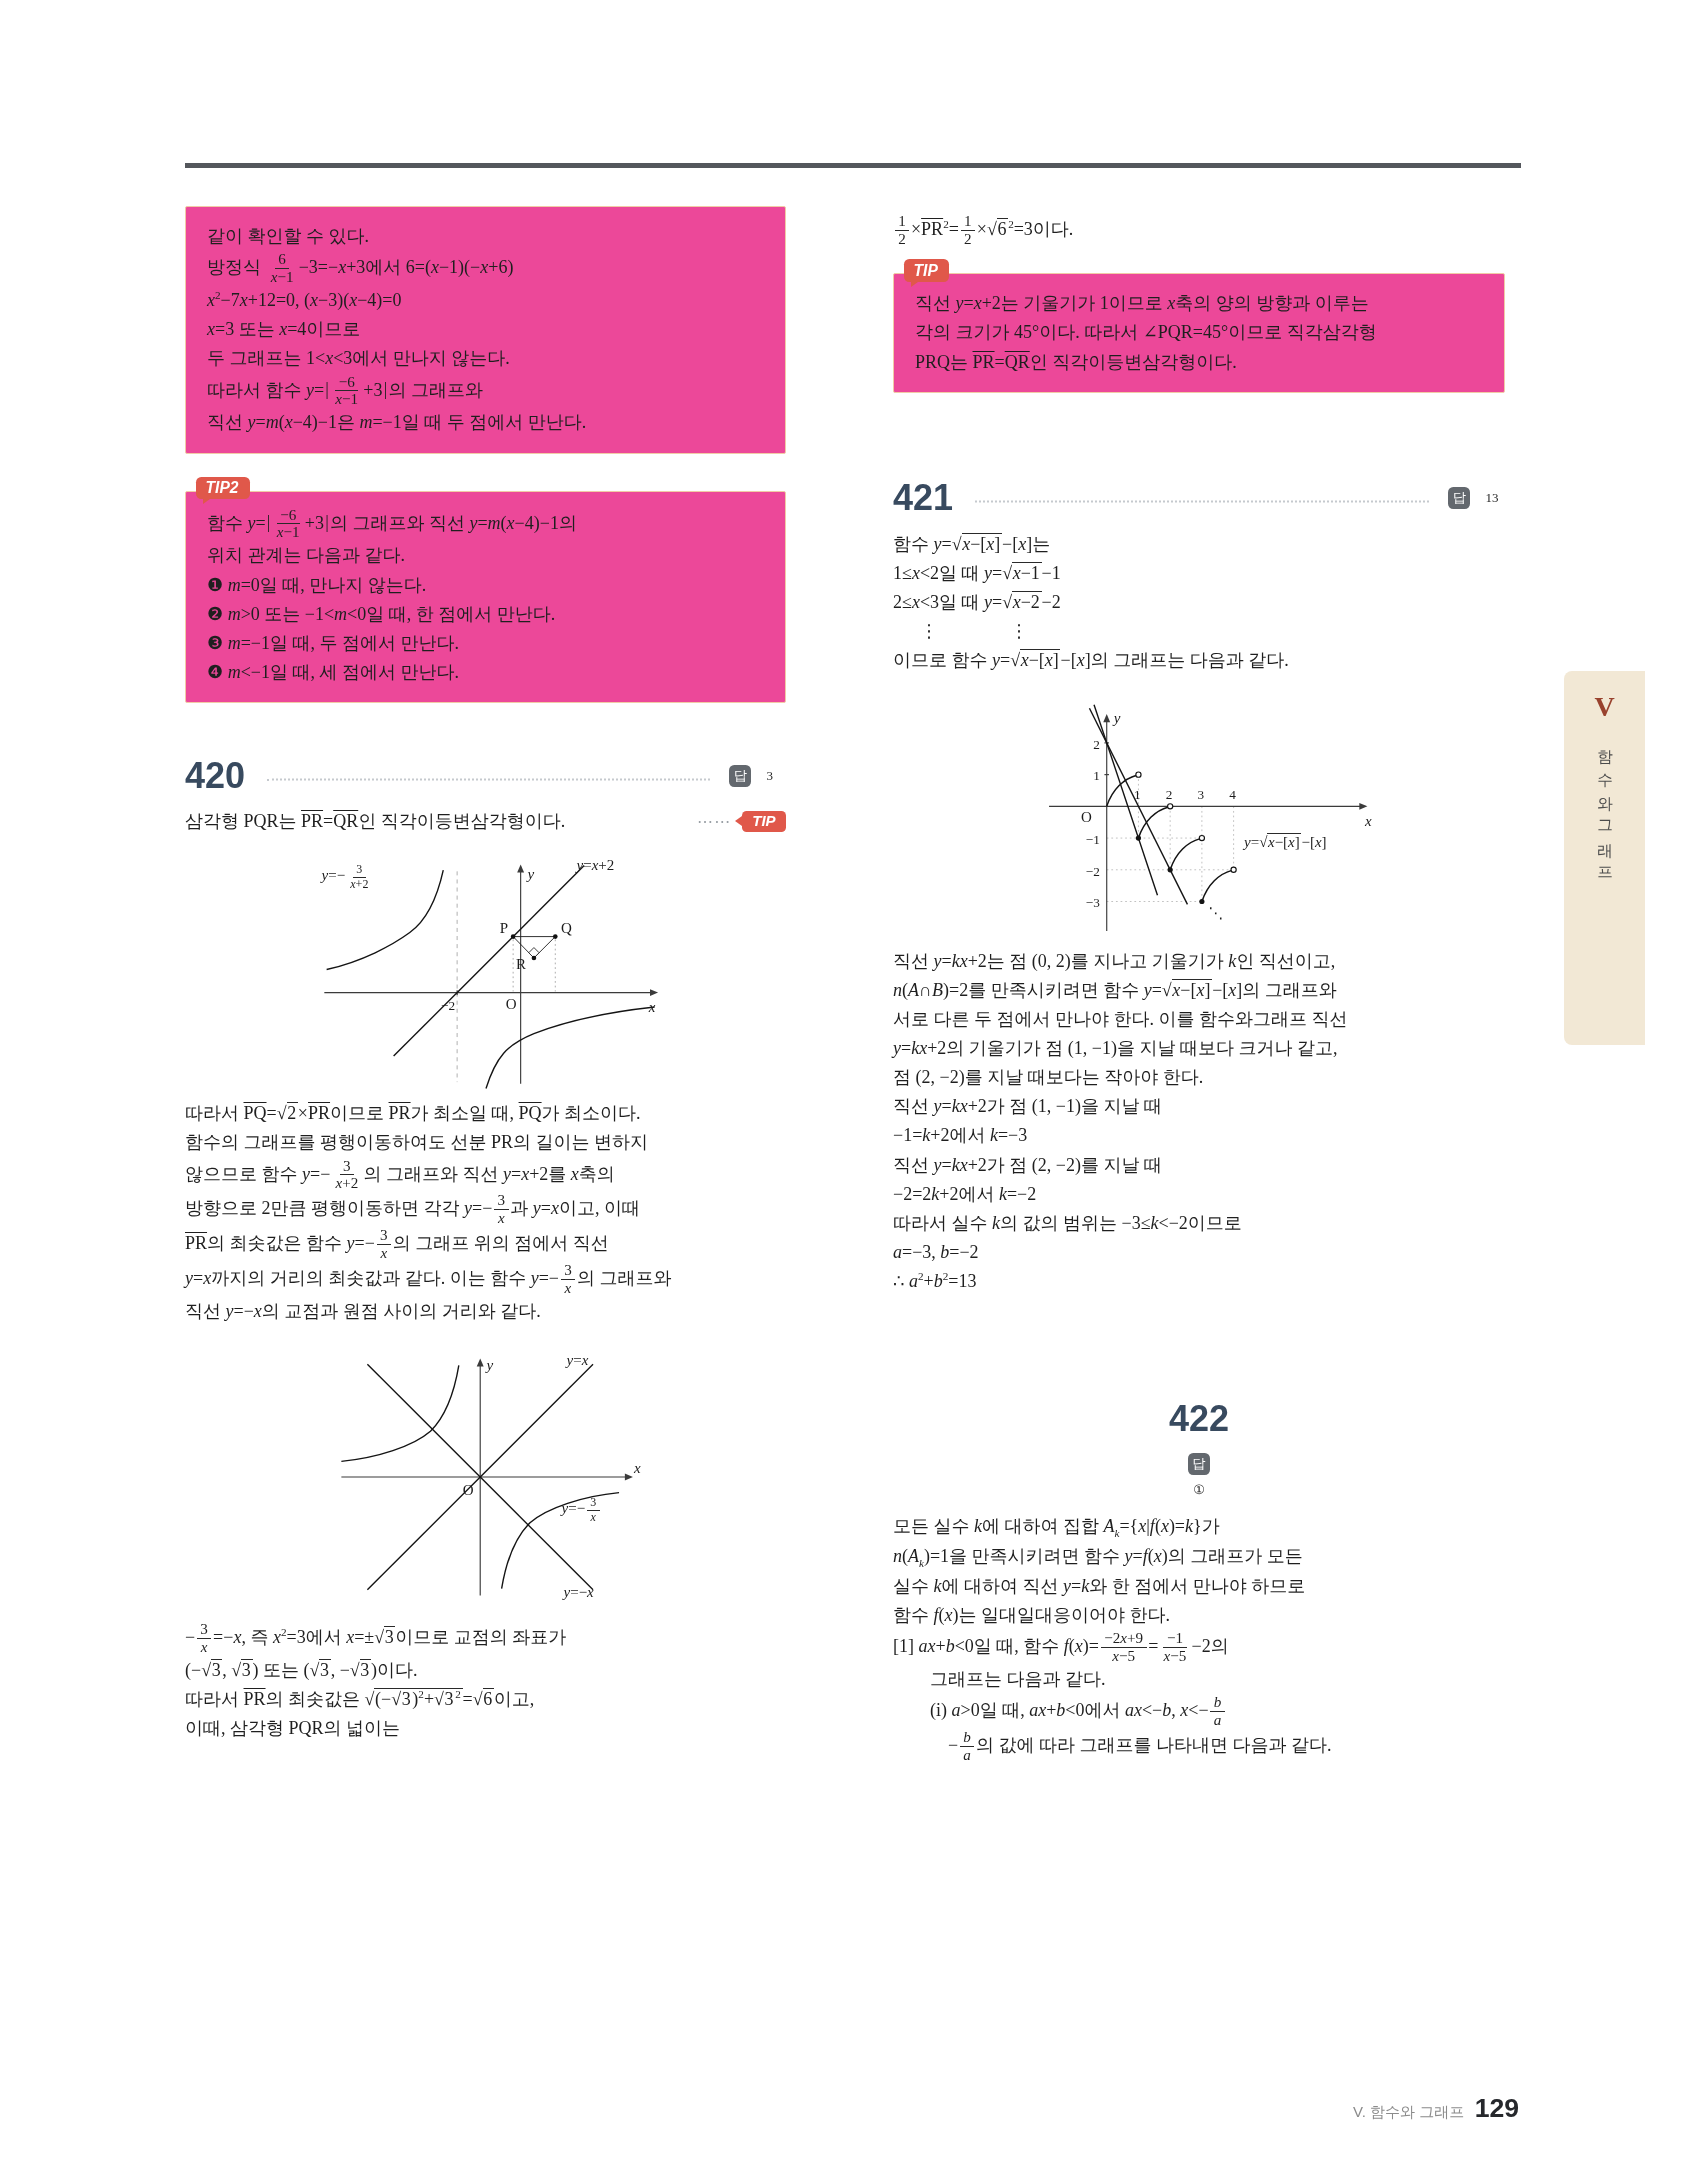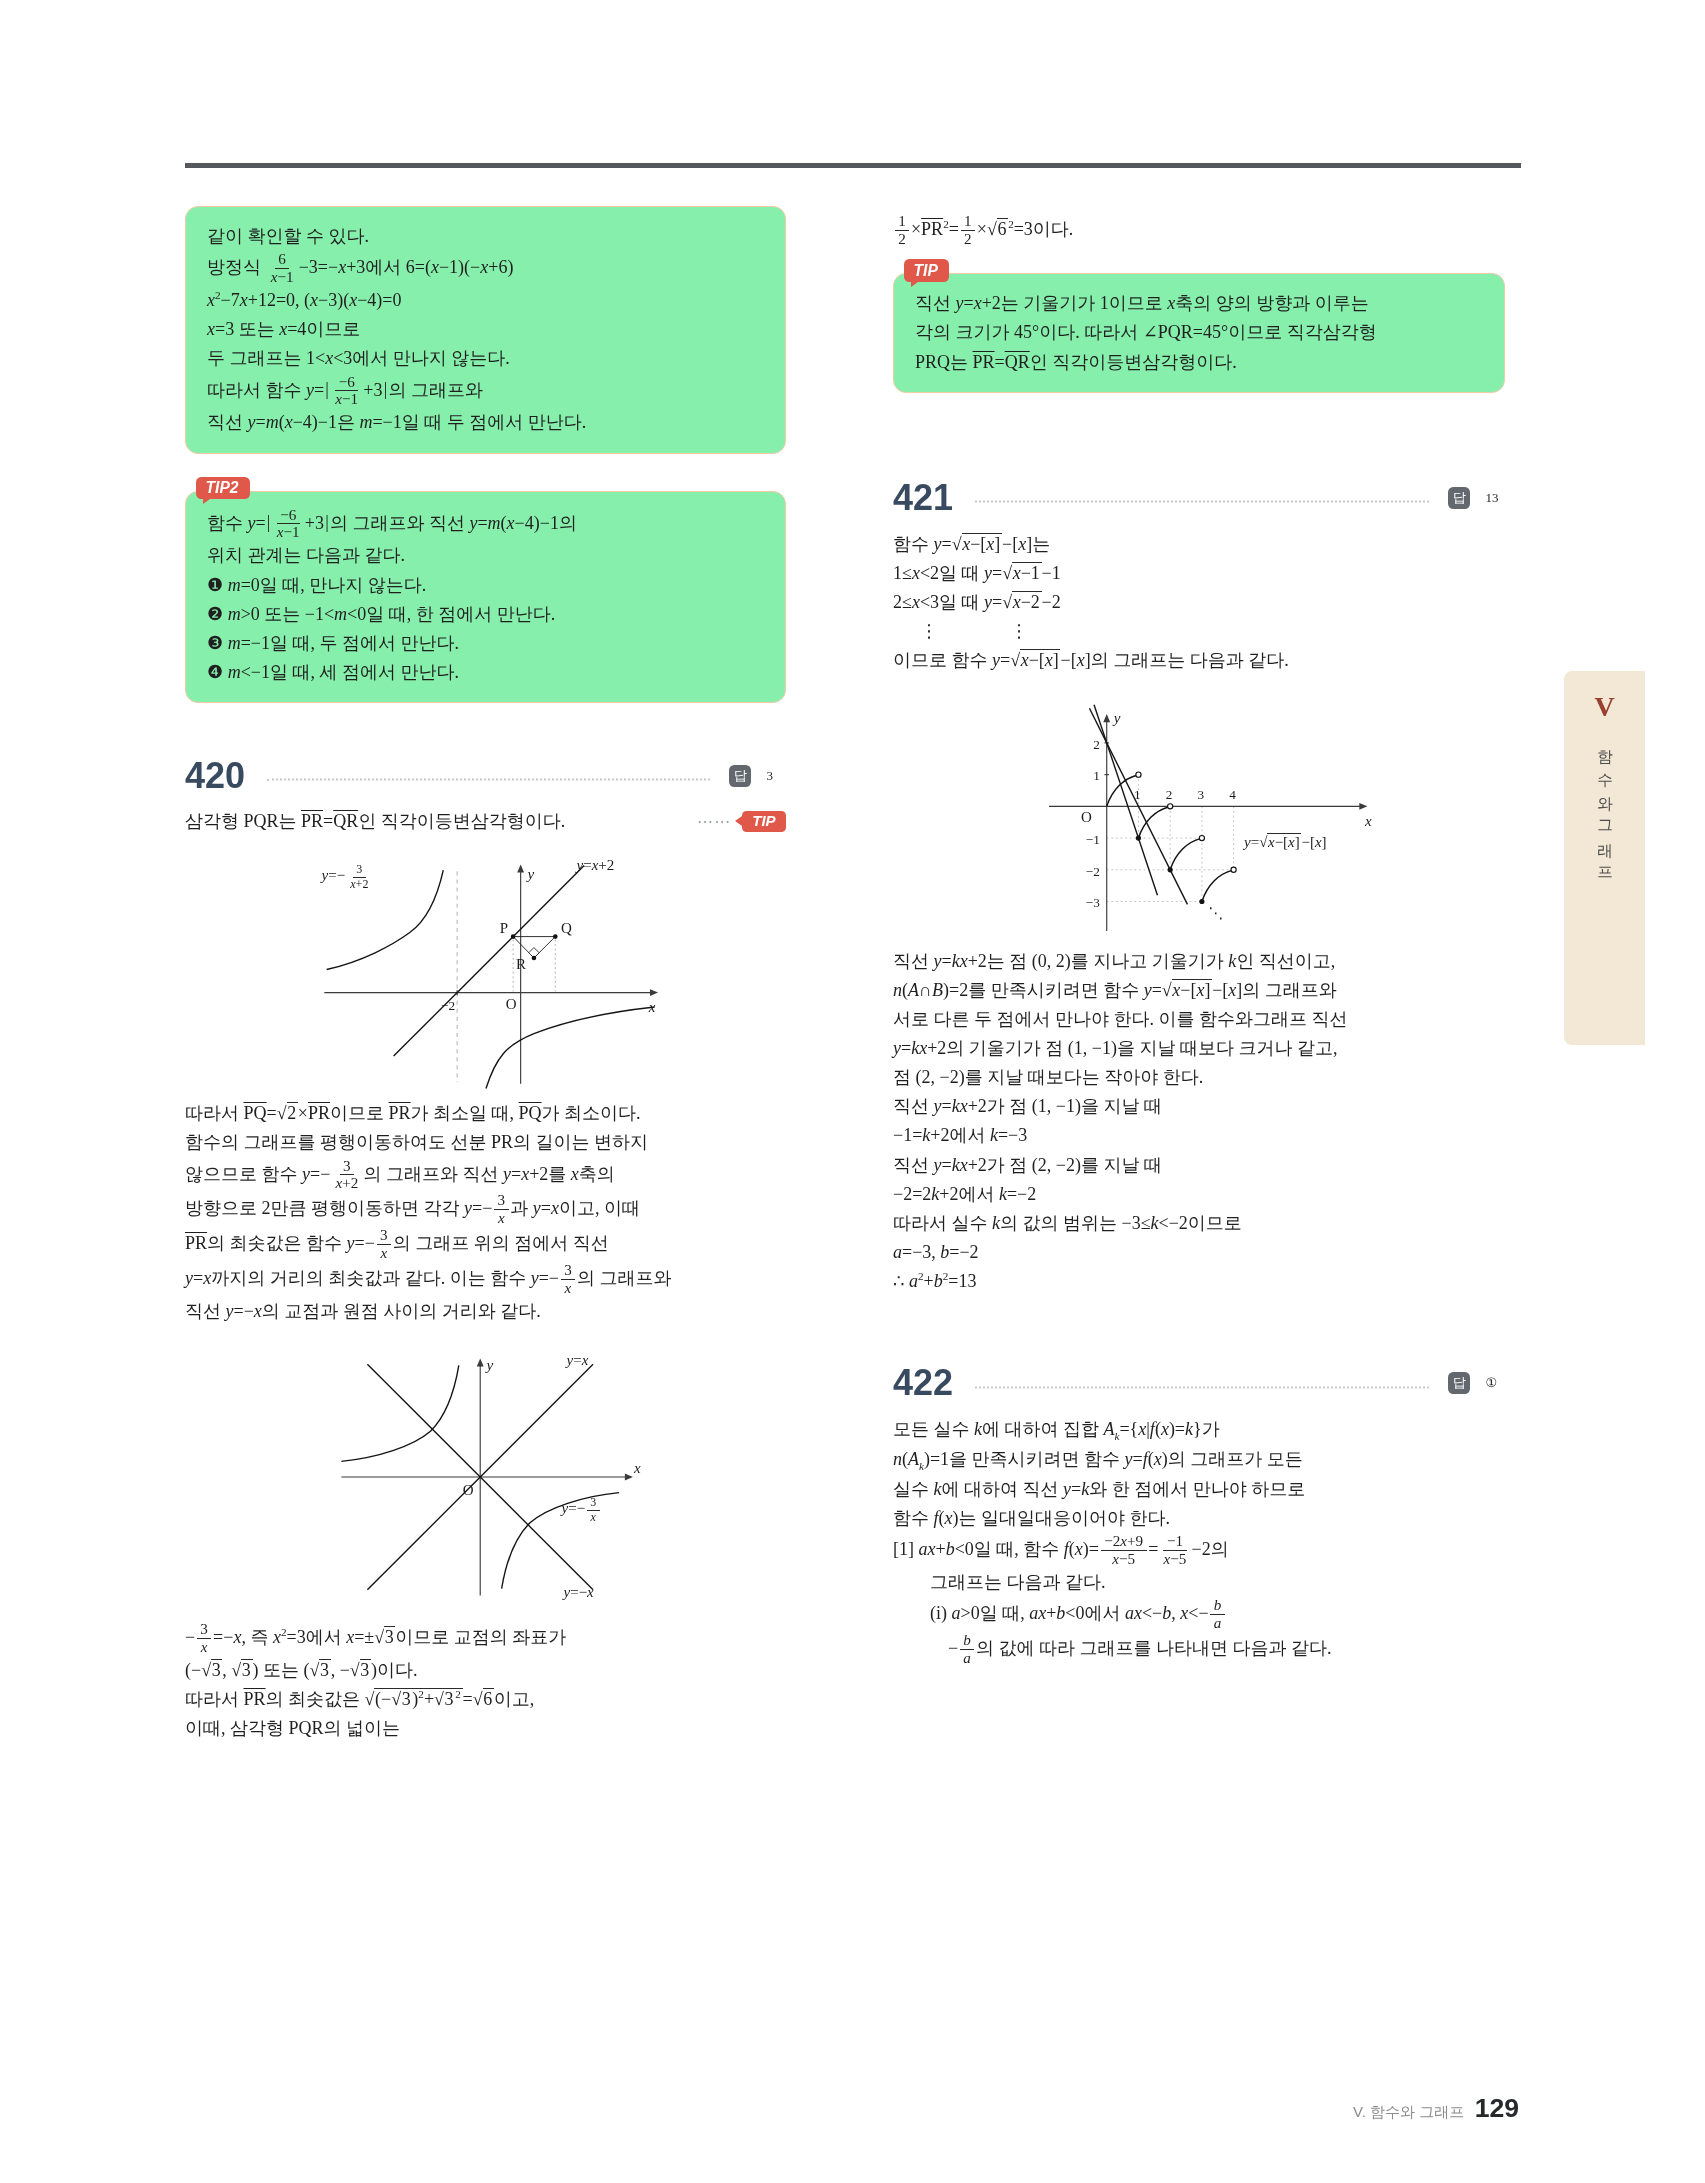--- a/index.html
+++ b/index.html
@@ -28,21 +28,21 @@
   .frac .num{padding:0 3.5px;border-bottom:1.2px solid #2a2a2a;}
   .frac .den{padding:0 3.5px;}
   .frac.sm{font-size:0.8em;}
   .rt{white-space:nowrap;}
   .rt>.rd{border-top:1.2px solid #2a2a2a;padding:0 1.7px 0 0.6px;}
   .ind{display:inline-block;width:37px;}
   .ind2{display:inline-block;width:55px;}
   .bar{padding:0 1.2px;}
 
   
-  .obox{border:1.7px solid #f1cba6;border-radius:13px;padding:15px 21px;position:relative;background:#86efac;}
+  .obox{border:1.7px solid #f1cba6;border-radius:2px;padding:15px 21px;position:relative;background:#ec4899;}
   .tab-label{
     position:absolute;top:-15px;left:10.4px;background:#e0584a;color:#fff;
     font-family:"Liberation Sans",sans-serif;font-weight:bold;font-style:italic;
     font-size:15.6px;padding:2.3px 11.6px 2.9px 9.2px;border-radius:5.2px;line-height:1.1;
   }
   .tab-label::after{
     content:'';position:absolute;left:7px;bottom:-5.2px;width:0;height:0;
     border-left:0 solid transparent;border-right:7.5px solid transparent;border-top:5.8px solid #e0584a;
   }
 
@@ -79,21 +79,21 @@
   .sidebar-roman{font-family:"Liberation Serif",serif;font-weight:bold;font-size:28px;color:#99422e;margin-bottom:15px;}
   .sidebar-title{writing-mode:vertical-rl;text-orientation:upright;letter-spacing:8px;
                  font-size:15.6px;color:#4c4c4c;font-family:"Liberation Sans",sans-serif;}
 
   
   .footer{position:absolute;right:186px;top:2093px;display:flex;align-items:baseline;}
   .footer-section{font-size:15px;color:#8b8b8b;font-family:"Liberation Sans",sans-serif;}
   .footer-page{font-size:26.6px;font-weight:bold;color:#26282c;font-family:"Liberation Sans",sans-serif;margin-left:10.4px;}
 
   .mt24{margin-top:14px;} .mt44{margin-top:25.4px;} .mt64{margin-top:37px;}
-  .mt96{margin-top:55px;} .mt120{margin-top:69px;} .mt150{margin-top:87px;}
+  .mt96{margin-top:55px;} .mt120{margin-top:105px;flex-direction:column;} .mt150{margin-top:87px;}
 </style>
 </head>
 <body>
 
 <div class="top-rule"></div>
 
 <div class="col col-left">
 
   <div class="obox">
     <div class="lines">

